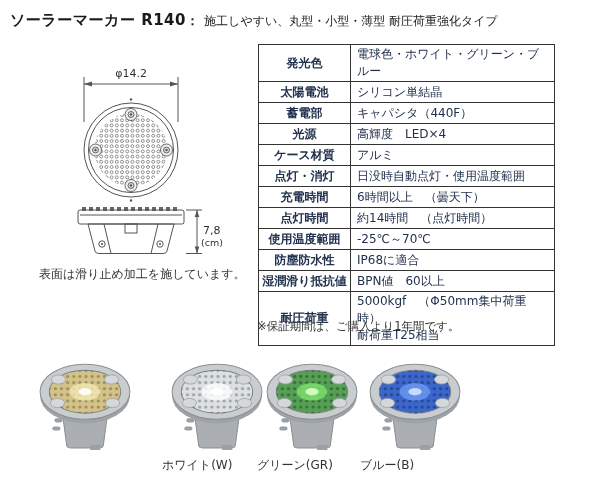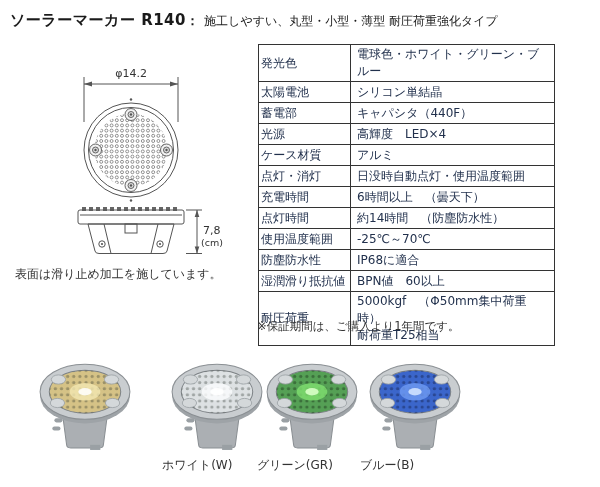--- a/index.html
+++ b/index.html
@@ -12,34 +12,34 @@
     overflow: hidden;
   }
   
   .title-bar { position:absolute; left:10px; top:10px; width:580px; white-space:nowrap; }
   .title-model { font-size:15px; font-weight:bold; color:#1a1a1a; letter-spacing:0.5px; }
   .title-sep   { font-size:13px; font-weight:bold; color:#1a1a1a; }
   .title-tag   { font-size:12px; font-weight:normal; color:#1a1a1a; }
 
   
   .drawing-wrap { position:absolute; left:36px; top:62px; width:205px; height:196px; }
-  .drawing-note { position:absolute; left:15px; top:266px; width:220px;
+  .drawing-note { position:absolute; left:39px; top:266px; width:220px;
                   font-size:12px; color:#333; }
   .line { stroke:#555; fill:none; stroke-width:1; }
   .dimtext { font-size:11px; fill:#333; }
   .dimtext-small { font-size:9.5px; fill:#333; }
 
   
   .spec-table { position:absolute; left:258px; top:44px; border-collapse:collapse;
                 table-layout:fixed; width:297px; }
   .spec-table th, .spec-table td {
     border:1px solid #333; font-size:12px; color:#22314d;
     height:21px; padding:1px 6px; vertical-align:middle;
   }
-  .spec-table th { width:92px; font-weight:normal; text-align:left; padding:1px 2px;margin-left:40px; }
+  .spec-table th { width:92px; font-weight:bold; text-align:center; padding:1px 2px;margin-left:40px; }
   .spec-table td { text-align:left; }
   .spec-table tr.tall th, .spec-table tr.tall td { height:42px; }
   .footnote { position:absolute; left:257px; top:319px; font-size:11.5px; color:#333;text-align:center; }
 
   
   .product { position:absolute; top:355px; width:118px; }
   .product .plabel { font-size:12px; color:#333; margin-top:1px; padding-left:4px; }
   .p0 { left:26px; }  .p1 { left:141px;margin-left:17px; }  .p2 { left:253px; }  .p3 { left:356px; }
 </style>
 </head>
@@ -189,21 +189,21 @@
     <tr>
           <th>点灯・消灯</th>
           <td>日没時自動点灯・使用温度範囲</td>
         </tr>
     <tr>
           <th>充電時間</th>
           <td>6時間以上　（曇天下）</td>
         </tr>
     <tr>
           <th>点灯時間</th>
-          <td>約14時間　（防塵防水性）</td>
+          <td>約14時間　（点灯時間）</td>
         </tr>
     <tr>
           <th>使用温度範囲</th>
           <td>-25℃～70℃</td>
         </tr>
     <tr>
           <th>防塵防水性</th>
           <td>IP68に適合</td>
         </tr>
     <tr>

